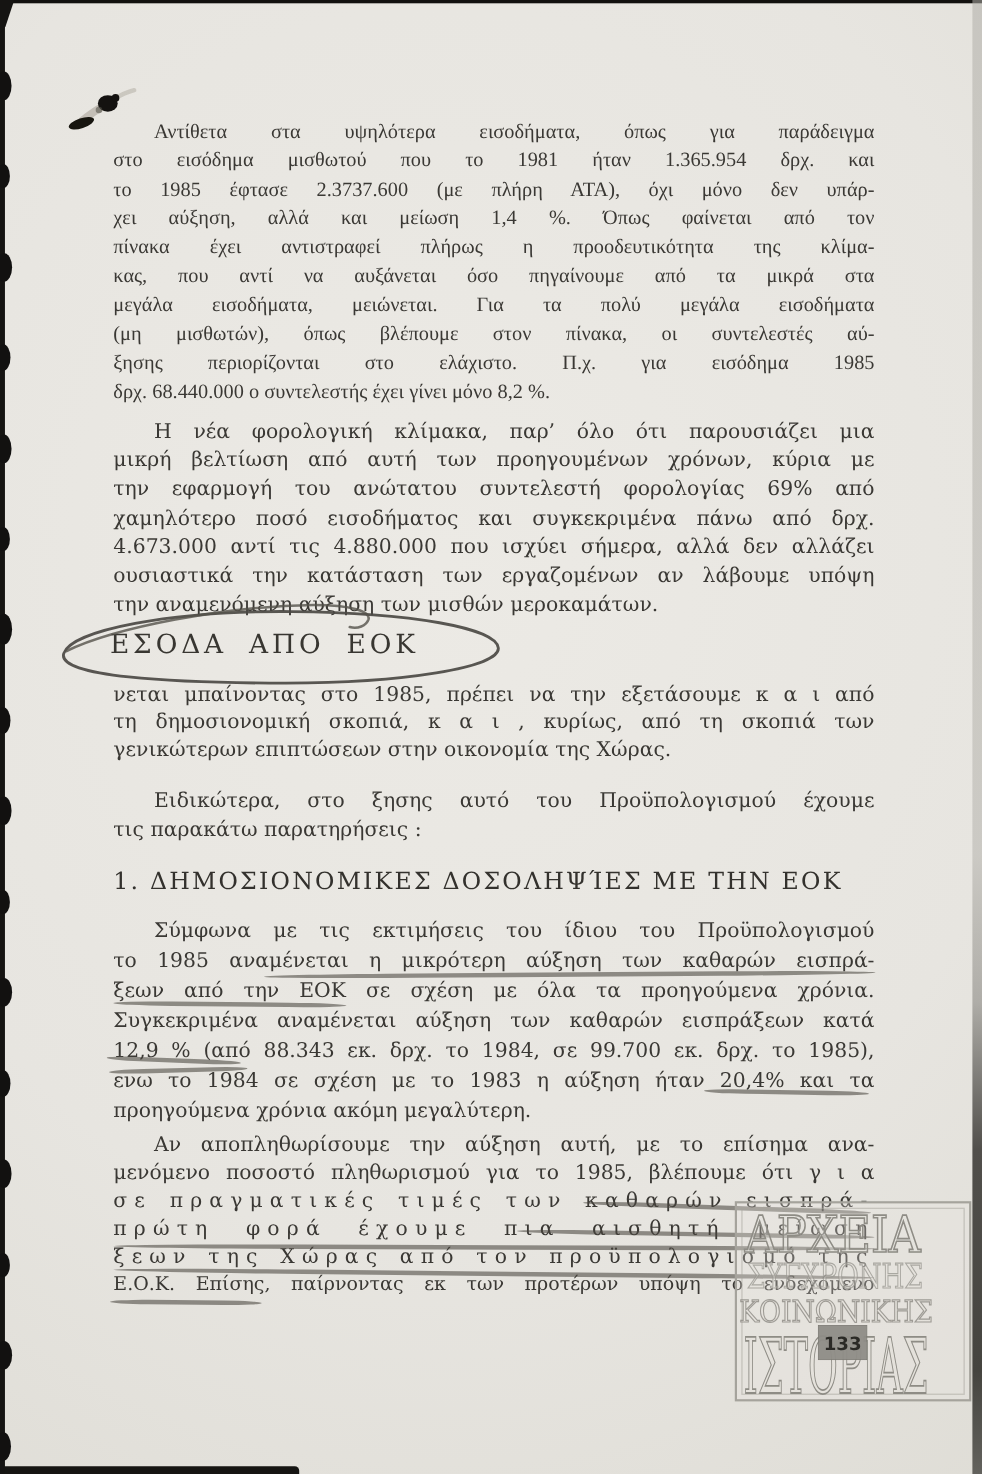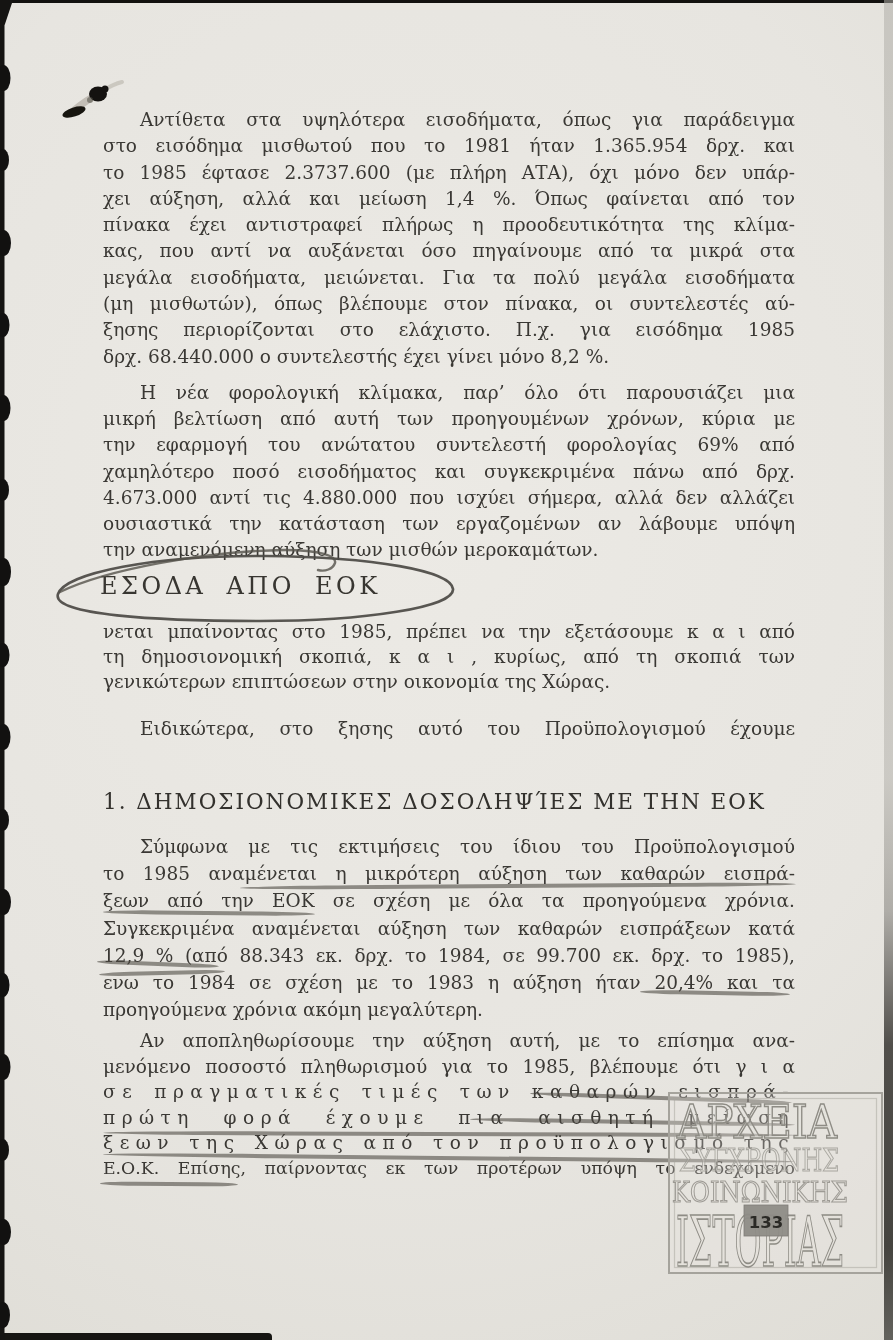--- a/index.html
+++ b/index.html
@@ -61,21 +61,21 @@
 
   <svg class="annot-svg" style="left:50px;top:72px;" width="80" height="55" viewBox="0 0 80 55">
     <path d="M 22,40 C 30,33 40,26 52,20" stroke="#968f83" stroke-width="7" opacity="0.45" fill="none" stroke-linecap="round"></path>
     <path d="M 54,18 C 62,13 68,11 72,10" stroke="#a09a8e" stroke-width="4" opacity="0.4" fill="none" stroke-linecap="round"></path>
     <ellipse cx="24" cy="40" rx="12" ry="4.5" fill="#17150f" transform="rotate(-18 24 40)"></ellipse>
     <ellipse cx="48" cy="22" rx="9" ry="7.5" fill="#141210"></ellipse>
     <circle cx="55" cy="17" r="3.5" fill="#141210"></circle>
     <circle cx="40" cy="28" r="3" fill="#555349" opacity="0.6"></circle>
   </svg>
 
-  <div class="para" id="p1" style="top:107px;--lh:26.3px;">
+  <div class="para" id="p1" style="top:107px;font-family:Liberation Serif, serif;--lh:26.3px;">
     <div class="ln j ind">Αντίθετα στα υψηλότερα εισοδήματα, όπως για παράδειγμα</div>
     <div class="ln j">στο εισόδημα μισθωτού που το 1981 ήταν 1.365.954 δρχ. και</div>
     <div class="ln j">το 1985 έφτασε 2.3737.600 (με πλήρη ΑΤΑ), όχι μόνο δεν υπάρ-</div>
     <div class="ln j">χει αύξηση, αλλά και μείωση 1,4 %. Όπως φαίνεται από τον</div>
     <div class="ln j">πίνακα έχει αντιστραφεί πλήρως η προοδευτικότητα της κλίμα-</div>
     <div class="ln j">κας, που αντί να αυξάνεται όσο πηγαίνουμε από τα μικρά στα</div>
     <div class="ln j">μεγάλα εισοδήματα, μειώνεται. Για τα πολύ μεγάλα εισοδήματα</div>
     <div class="ln j">(μη μισθωτών), όπως βλέπουμε στον πίνακα, οι συντελεστές αύ-</div>
     <div class="ln j">ξησης περιορίζονται στο ελάχιστο. Π.χ. για εισόδημα 1985</div>
     <div class="ln">δρχ. 68.440.000 ο συντελεστής έχει γίνει μόνο 8,2 %.</div>
@@ -98,20 +98,21 @@
   </svg>
 
   <div class="para" id="p3" style="top:620px;--lh:24.8px;">
     <div class="ln j">νεται μπαίνοντας στο 1985, πρέπει να την εξετάσουμε κ α ι από</div>
     <div class="ln j">τη δημοσιονομική σκοπιά, κ α ι , κυρίως, από τη σκοπιά των</div>
     <div class="ln">γενικώτερων επιπτώσεων στην οικονομία της Χώρας.</div>
   </div>
 
   <div class="para" id="p4" style="top:716px;--lh:25.5px;">
     <div class="ln j ind">Ειδικώτερα, στο ξησης αυτό του Προϋπολογισμού έχουμε</div>
+    <div class="ln">τις παρακάτω παρατηρήσεις :</div>
   </div>
 
   <div class="sec-heading">1. ΔΗΜΟΣΙΟΝΟΜΙΚΕΣ ΔΟΣΟΛΗΨΊΕΣ ΜΕ ΤΗΝ ΕΟΚ</div>
 
   <div class="para" id="p5" style="top:833px;--lh:27.2px;">
     <div class="ln j ind">Σύμφωνα με τις εκτιμήσεις του ίδιου του Προϋπολογισμού</div>
     <div class="ln j">το 1985 αναμένεται η μικρότερη αύξηση των καθαρών εισπρά-</div>
     <div class="ln j">ξεων από την ΕΟΚ σε σχέση με όλα τα προηγούμενα χρόνια.</div>
     <div class="ln j">Συγκεκριμένα αναμένεται αύξηση των καθαρών εισπράξεων κατά</div>
     <div class="ln j">12,9 % (από 88.343 εκ. δρχ. το 1984, σε 99.700 εκ. δρχ. το 1985),</div>

